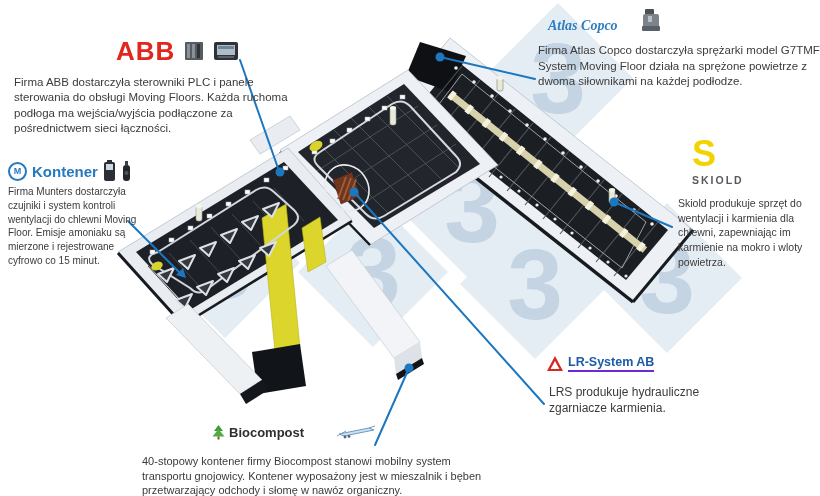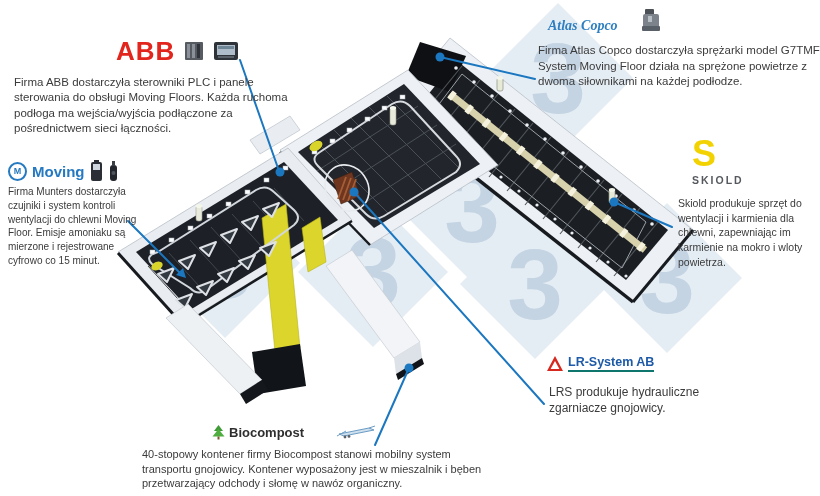--- a/index.html
+++ b/index.html
@@ -21,21 +21,21 @@
   
   .munters-circle{display:inline-flex;align-items:center;justify-content:center;width:15px;height:15px;
     border:2px solid #2579c1;border-radius:50%;color:#2579c1;font-size:9px;font-weight:bold;}
   .munters-word{color:#2579c1;font-weight:bold;font-size:15px;}
   .note-munters p{font-size:10px;line-height:1.38;}
   
   .skiold-s{color:#f2d200;font-weight:800;font-size:36px;line-height:0.8;}
   .skiold-word{color:#55595e;font-weight:bold;font-size:10.5px;letter-spacing:2px;}
   .note-skiold p{font-size:10.5px;line-height:1.4;}
   
-  .lr-word{color:#1d5aa8;font-weight:bold;font-size:12.5px;border-bottom:2px solid #0f766e;padding-bottom:1px;}
+  .lr-word{color:#1d5aa8;font-weight:bold;font-size:12.5px;border-bottom:2px solid #6d28d9;padding-bottom:1px;}
   .note-lrs p{font-size:12px;line-height:1.35;}
   
   .bio-word{color:#2e2e2e;font-weight:bold;font-size:13px;}
   .note-bio p{font-size:11px;line-height:1.32;}
   .icon{display:inline-block;line-height:0;}
 </style>
 </head>
 <body>
 
 <div class="canvas">
@@ -284,21 +284,21 @@
             <rect x="8" y="8" width="4" height="6" fill="#b9bfc6"></rect>
           </svg>
       </span>
     </div>
     <p style="margin-top:8px;">Firma Atlas Copco dostarczyła sprężarki model G7TMFF. System Moving Floor działa na sprężone powietrze z dwoma siłownikami na każdej podłodze.</p>
   </div>
 
   <div class="note note-munters" style="left:8px;top:160px;width:134px;">
     <div class="logo-row" style="gap:5px;">
       <span class="munters-circle">M</span>
-      <span class="munters-word">Moving</span>
+      <span class="munters-word">Kontener</span>
       <span class="icon">
         <svg width="13" height="22" viewBox="0 0 13 22">
             <rect x="1" y="2" width="11" height="19" rx="2" fill="#2b2f35"></rect>
             <rect x="3" y="4" width="7" height="6" fill="#cfd6dd"></rect>
             <rect x="4" y="0" width="5" height="3" fill="#2b2f35"></rect>
           </svg>
       </span>
       <span class="icon">
         <svg width="11" height="22" viewBox="0 0 11 22">
             <rect x="2" y="5" width="7" height="16" rx="3" fill="#23272d"></rect>
@@ -321,21 +321,21 @@
   <div class="note note-lrs" style="left:546px;top:355px;width:196px;">
     <div class="logo-row" style="gap:4px;">
       <span class="icon">
         <svg width="18" height="17" viewBox="0 0 18 17">
             <polygon points="9,1 17,16 1,16" fill="#d6281e"></polygon>
             <polygon points="9,6 13.4,14 4.6,14" fill="#ffffff"></polygon>
           </svg>
       </span>
       <span class="lr-word">LR-System AB</span>
     </div>
-    <p style="margin-top:12px;margin-left:3px;">LRS produkuje hydrauliczne zgarniacze gnojowicy.</p>
+    <p style="margin-top:12px;margin-left:3px;">LRS produkuje hydrauliczne zgarniacze karmienia.</p>
   </div>
 
   <div class="note note-bio" style="left:142px;top:424px;width:352px;">
     <div class="logo-row" style="margin-left:70px;gap:4px;">
       <span class="icon">
         <svg width="13" height="15" viewBox="0 0 13 15">
             <polygon points="6.5,0 11,6 2,6" fill="#3f9b35"></polygon>
             <polygon points="6.5,4 12.5,11.5 0.5,11.5" fill="#4fae3f"></polygon>
             <rect x="5.5" y="11.5" width="2" height="3" fill="#7a5b30"></rect>
           </svg>
@@ -344,16 +344,16 @@
       <span class="icon" style="margin-left:28px;">
         <svg width="40" height="16" viewBox="0 0 40 16">
             <polygon points="3,10 33,4 38,6 8,12" fill="#cfe0ee" stroke="#6d9cc4" stroke-width="1"></polygon>
             <line x1="1" y1="12" x2="10" y2="7" stroke="#6d9cc4" stroke-width="1"></line>
             <line x1="33" y1="4" x2="39" y2="2" stroke="#6d9cc4" stroke-width="1"></line>
             <circle cx="9" cy="13" r="1.4" fill="#5a6067"></circle>
             <circle cx="13" cy="12.4" r="1.4" fill="#5a6067"></circle>
           </svg>
       </span>
     </div>
-    <p style="margin-top:7px;">40-stopowy kontener firmy Biocompost stanowi mobilny system transportu gnojowicy. Kontener wyposażony jest w mieszalnik i bęben przetwarzający odchody i słomę w nawóz organiczny.</p>
+    <p style="margin-top:14px;">40-stopowy kontener firmy Biocompost stanowi mobilny system transportu gnojowicy. Kontener wyposażony jest w mieszalnik i bęben przetwarzający odchody i słomę w nawóz organiczny.</p>
   </div>
 
 </div>
 
 </body></html>

